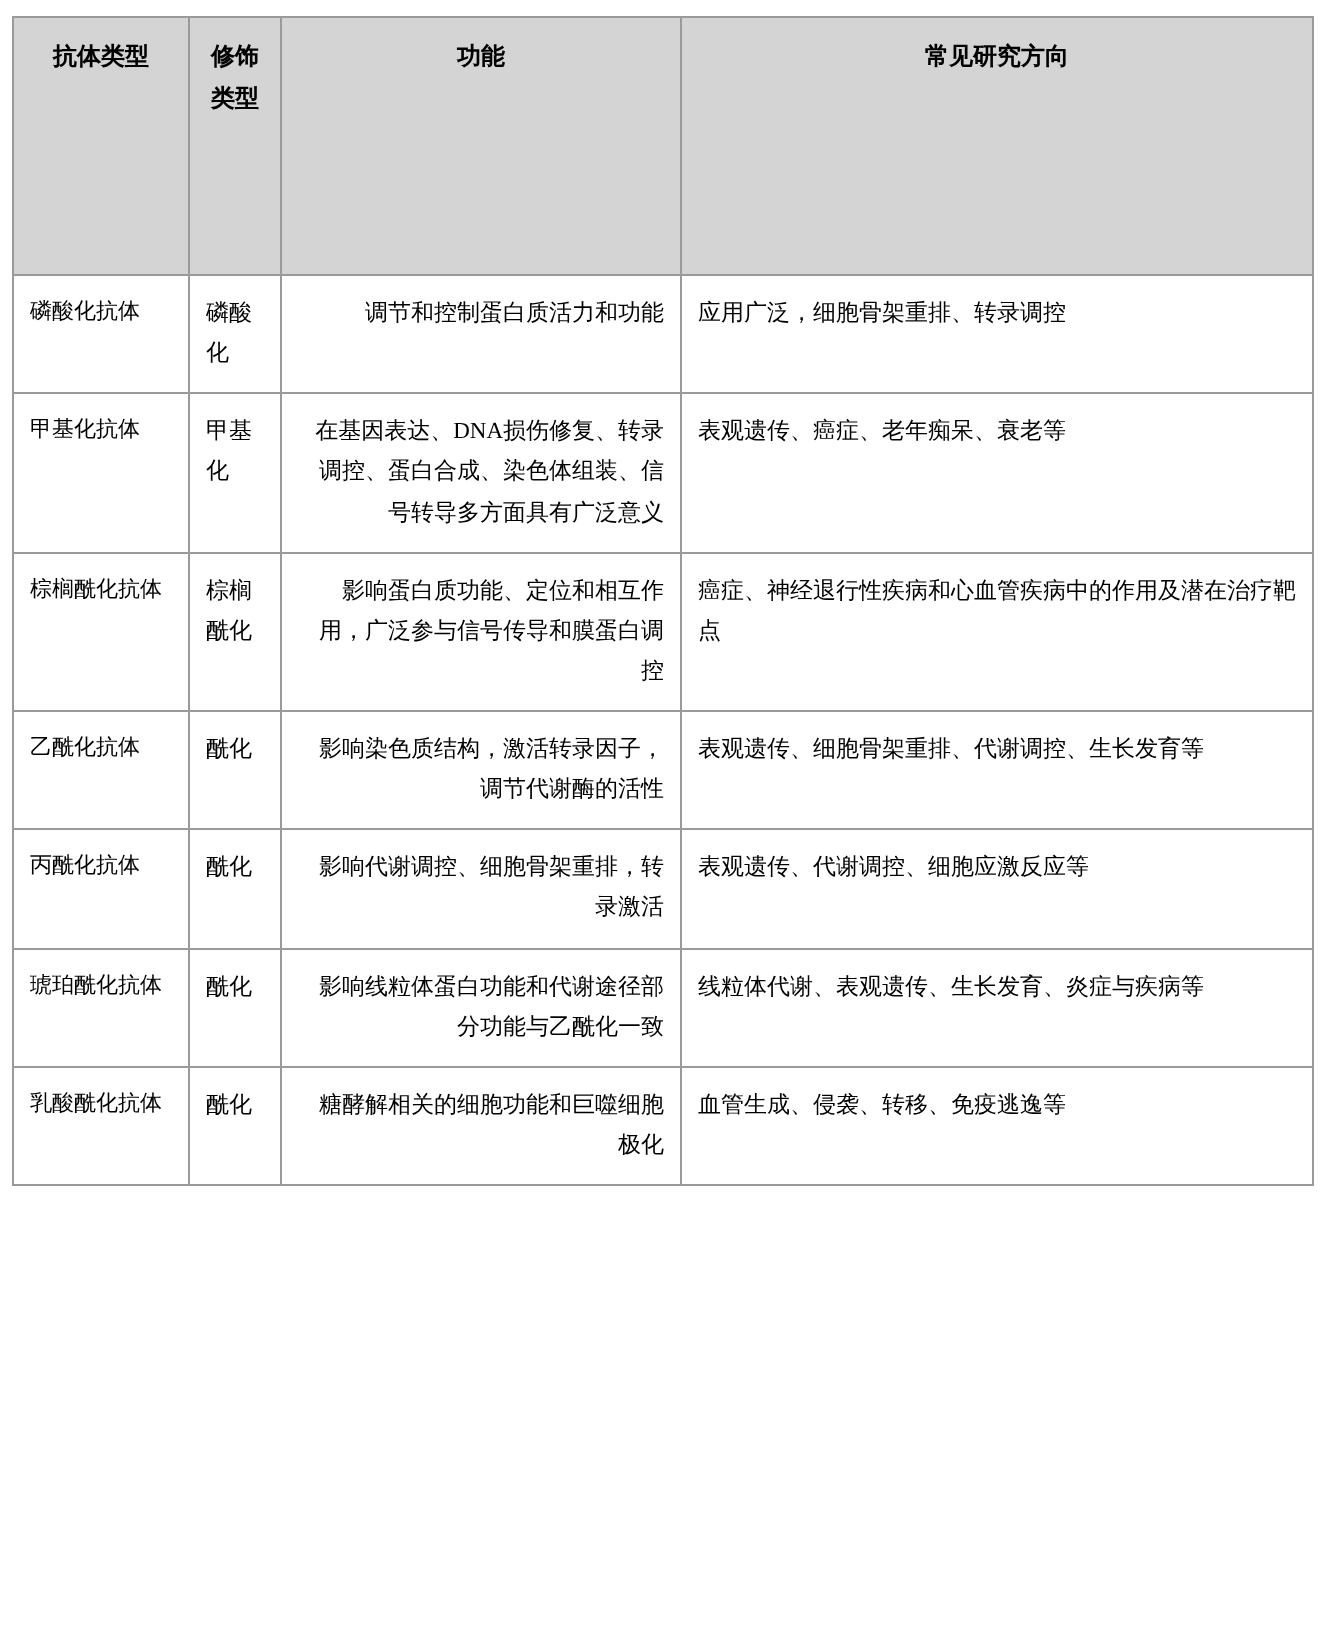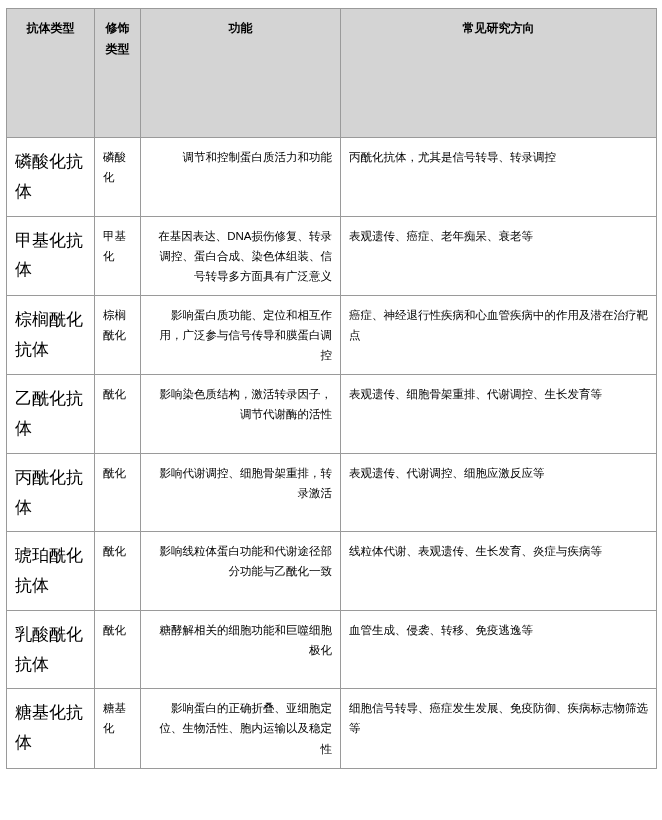--- a/index.html
+++ b/index.html
@@ -23,34 +23,35 @@
     table-layout: fixed;
     font-size: 11.5px;
   }
   table.ab-table th,
   table.ab-table td {
     border: 1px solid #9a9a9a;
     vertical-align: top;
     padding: 9px 8px 9px 8px;
     line-height: 1.75;
     word-break: break-all;
+    font-family: Liberation Serif, serif;
   }
   table.ab-table thead th {
     background: #d4d4d4;
     font-weight: bold;
     font-size: 12px;
     height: 110px;
     vertical-align: top;
   }
   col.c1 { width: 88px; }
   col.c2 { width: 46px; }
   col.c3 { width: 200px; }
   col.c4 { width: 316px; }
 
-  td.col-type { font-size: 17px; }
+  td.col-type { font-size: 11px; }
   td.col-mod { font-size: 11.5px; margin-top: 19px; }
   td.col-func { font-size: 11.5px; text-align: right; }
   td.col-dir { font-size: 11.5px; }
 </style>
 </head>
 <body>
 
 <div id="table-wrap">
   <table class="ab-table">
     <colgroup>
@@ -65,21 +66,21 @@
         <th>修饰类型</th>
         <th>功能</th>
         <th>常见研究方向</th>
       </tr>
     </thead>
     <tbody>
       <tr>
         <td class="col-type">磷酸化抗体</td>
         <td class="col-mod">磷酸化</td>
         <td class="col-func">调节和控制蛋白质活力和功能</td>
-        <td class="col-dir">丙酰化抗体，尤其是信号转导、转录调控</td>
+        <td class="col-dir">应用广泛，细胞骨架重排、转录调控</td>
       </tr>
       <tr>
         <td class="col-type">甲基化抗体</td>
         <td class="col-mod">甲基化</td>
         <td class="col-func">在基因表达、DNA损伤修复、转录调控、蛋白合成、染色体组装、信号转导多方面具有广泛意义</td>
         <td class="col-dir">表观遗传、癌症、老年痴呆、衰老等</td>
       </tr>
       <tr>
         <td class="col-type">棕榈酰化抗体</td>
         <td class="col-mod">棕榈酰化</td>
@@ -103,21 +104,15 @@
         <td class="col-mod">酰化</td>
         <td class="col-func">影响线粒体蛋白功能和代谢途径部分功能与乙酰化一致</td>
         <td class="col-dir">线粒体代谢、表观遗传、生长发育、炎症与疾病等</td>
       </tr>
       <tr>
         <td class="col-type">乳酸酰化抗体</td>
         <td class="col-mod">酰化</td>
         <td class="col-func">糖酵解相关的细胞功能和巨噬细胞极化</td>
         <td class="col-dir">血管生成、侵袭、转移、免疫逃逸等</td>
       </tr>
-      <tr>
-        <td class="col-type">糖基化抗体</td>
-        <td class="col-mod">糖基化</td>
-        <td class="col-func">影响蛋白的正确折叠、亚细胞定位、生物活性、胞内运输以及稳定性</td>
-        <td class="col-dir">细胞信号转导、癌症发生发展、免疫防御、疾病标志物筛选等</td>
-      </tr>
     </tbody>
   </table>
 </div>
 
 </body></html>

